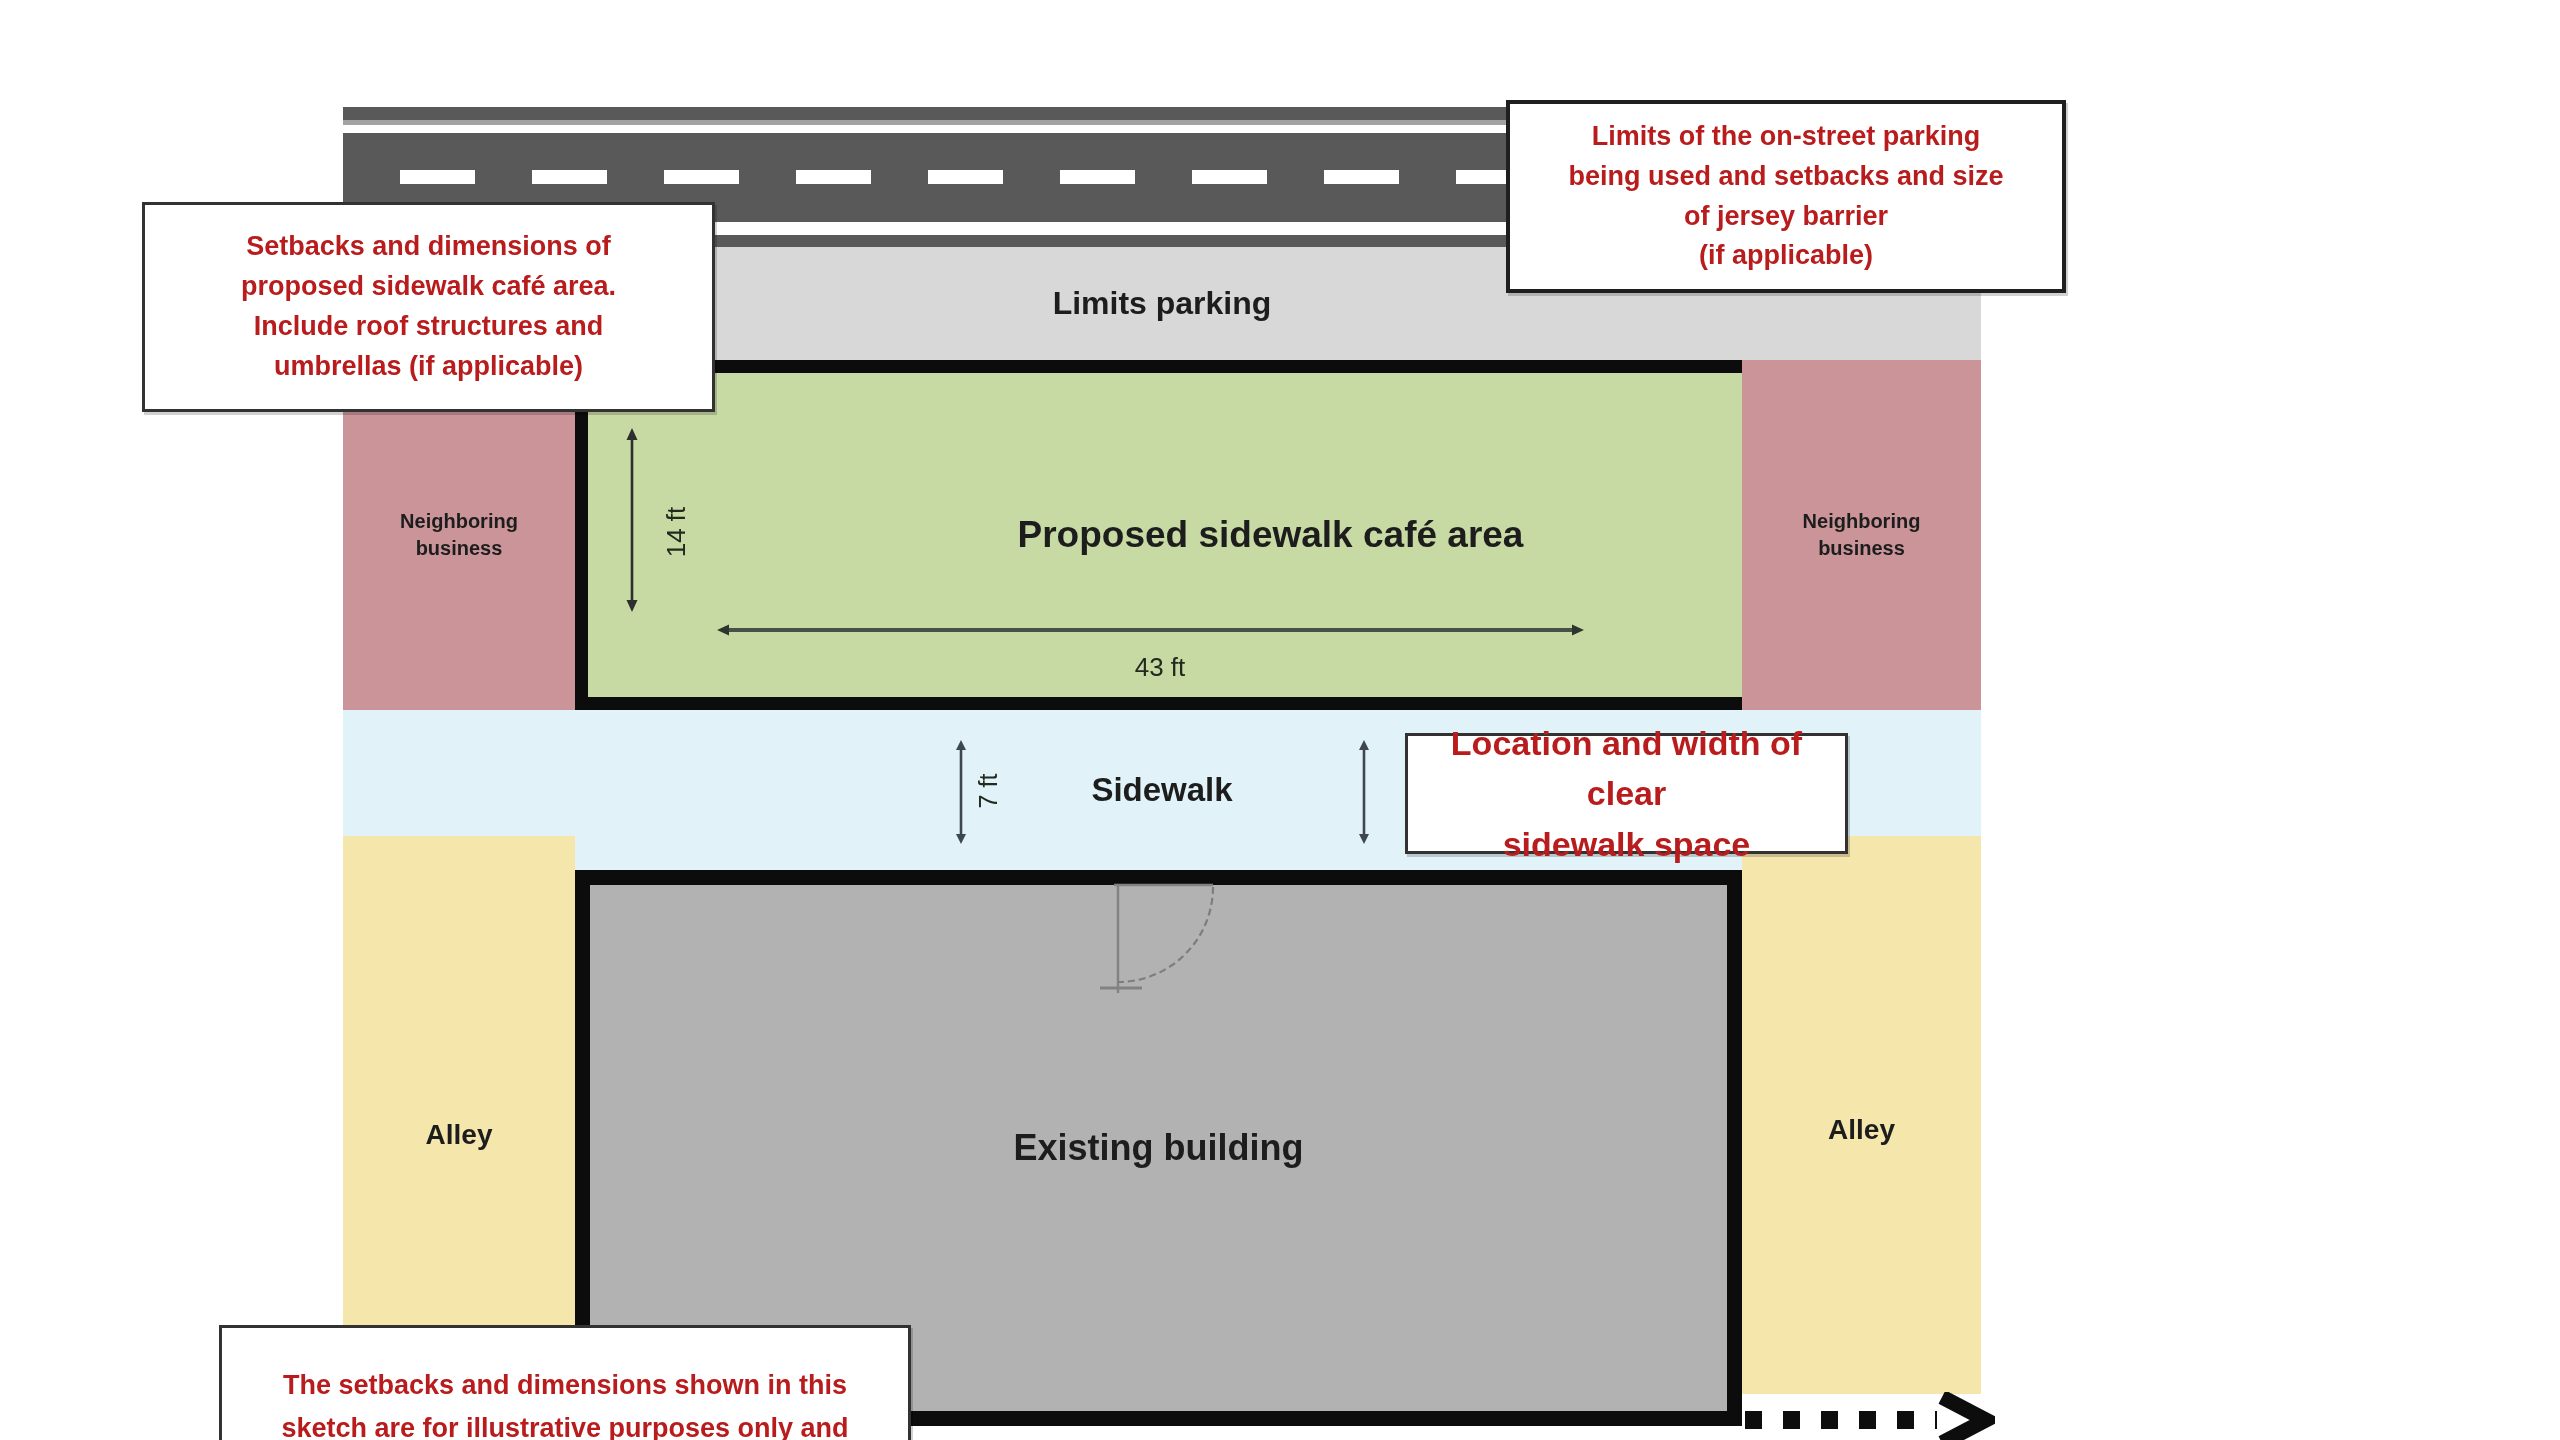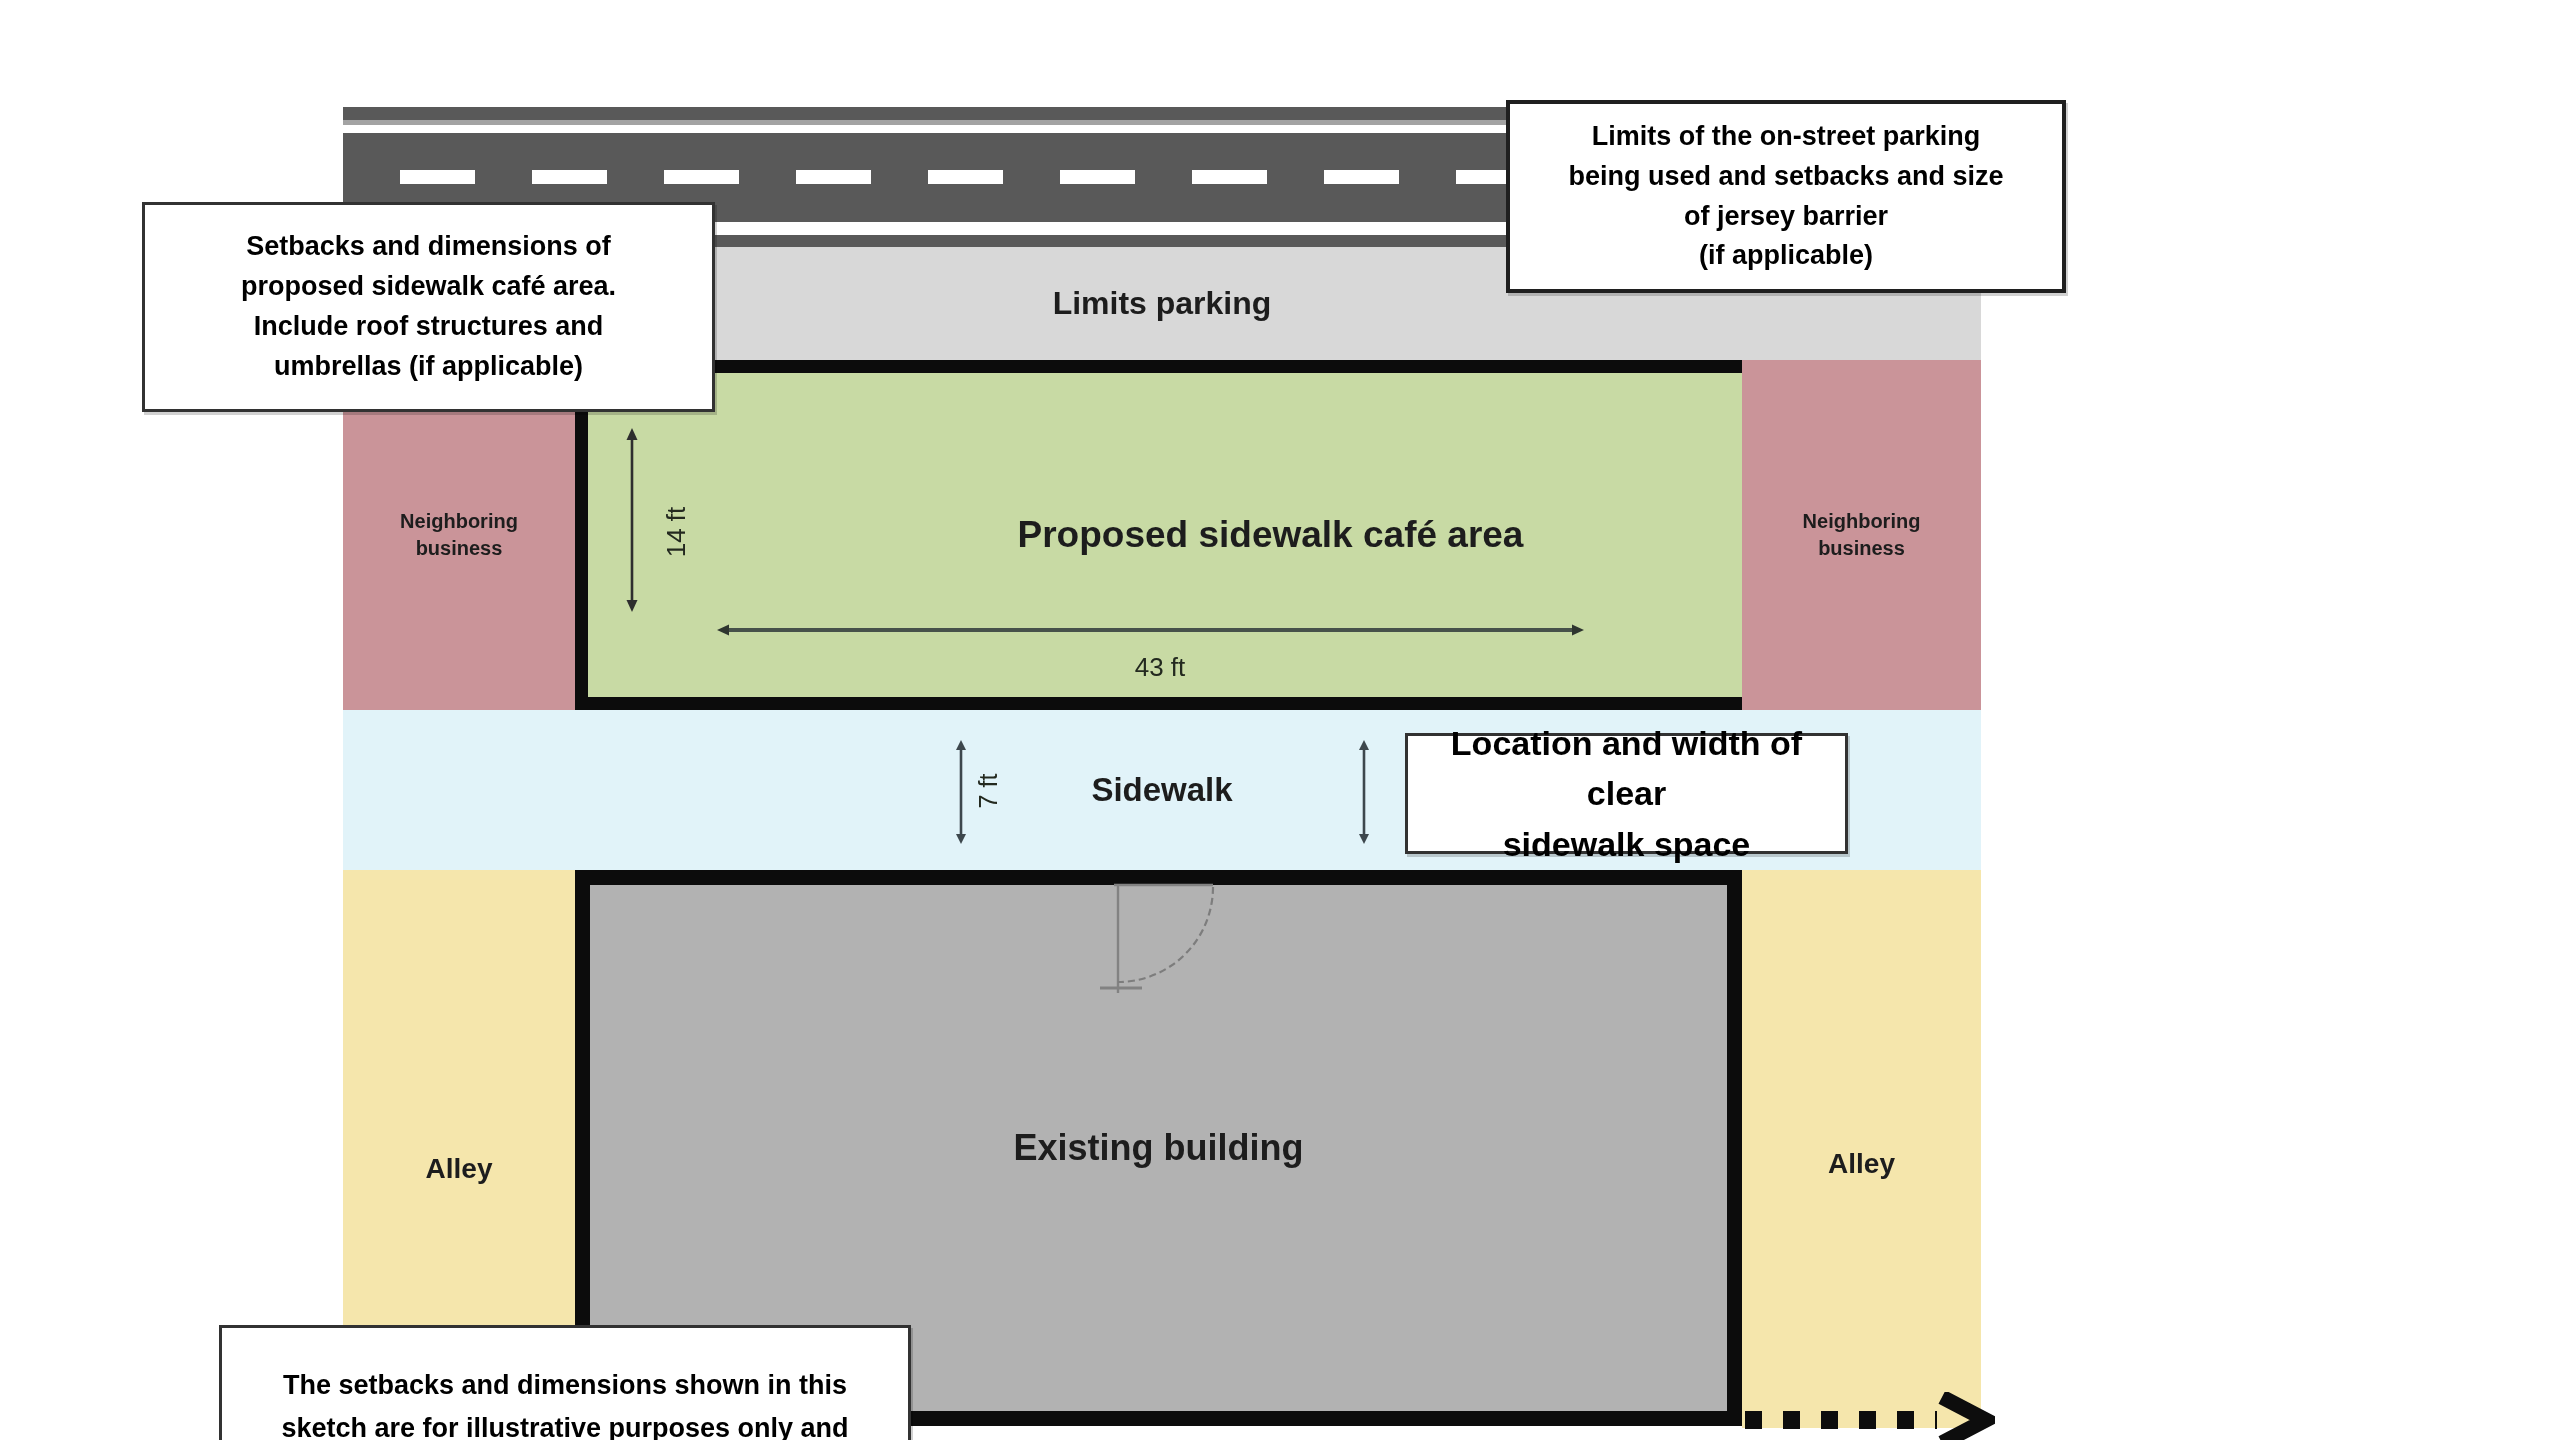--- a/index.html
+++ b/index.html
@@ -12,26 +12,26 @@
   
   .road-strip{position:absolute;left:343px;width:1638px;background:#595959;}
   .road-main{position:absolute;left:343px;top:133px;width:1638px;height:89px;background:#595959;}
   .road-dashes{position:absolute;left:0;top:37px;width:100%;height:14px;
     background:repeating-linear-gradient(90deg,transparent 0px,transparent 57px,#ffffff 57px,#ffffff 132px);}
   
   .street-parking{left:343px;top:247px;width:1638px;height:113px;background:#d8d8d8;}
   .pink{background:#ca9499;top:360px;height:350px;}
   .cafe{left:575px;top:360px;width:1391px;height:350px;background:#c8daa4;border:13px solid #0c0c0c;box-sizing:border-box;}
   .sidewalk{left:343px;top:710px;width:1638px;height:160px;background:#e1f3f9;}
-  .yellow{background:#f5e6ac;top:870px;height:558px;}
+  .yellow{background:#f5e6ac;top:836px;height:558px;}
   .building{left:575px;top:870px;width:1167px;height:556px;background:#b2b2b2;border:15px solid #0c0c0c;box-sizing:border-box;}
   
   .callout{position:absolute;background:#ffffff;border:3px solid #323232;box-sizing:border-box;
     display:flex;flex-direction:column;align-items:center;justify-content:center;
-    font-weight:bold;font-size:27px;line-height:1.48;text-align:center;color:#000000;z-index:10;
+    font-weight:bold;font-size:27px;line-height:1.48;text-align:center;color:#b91c1c;z-index:10;
     box-shadow:2px 3px 0 rgba(0,0,0,0.18);}
   .dim-label{font-size:26px;color:#23291f;font-weight:normal;}
   .rot{transform:rotate(-90deg);}
   svg{display:block;}
 </style>
 </head>
 <body>
 
 <div id="stage">
 

